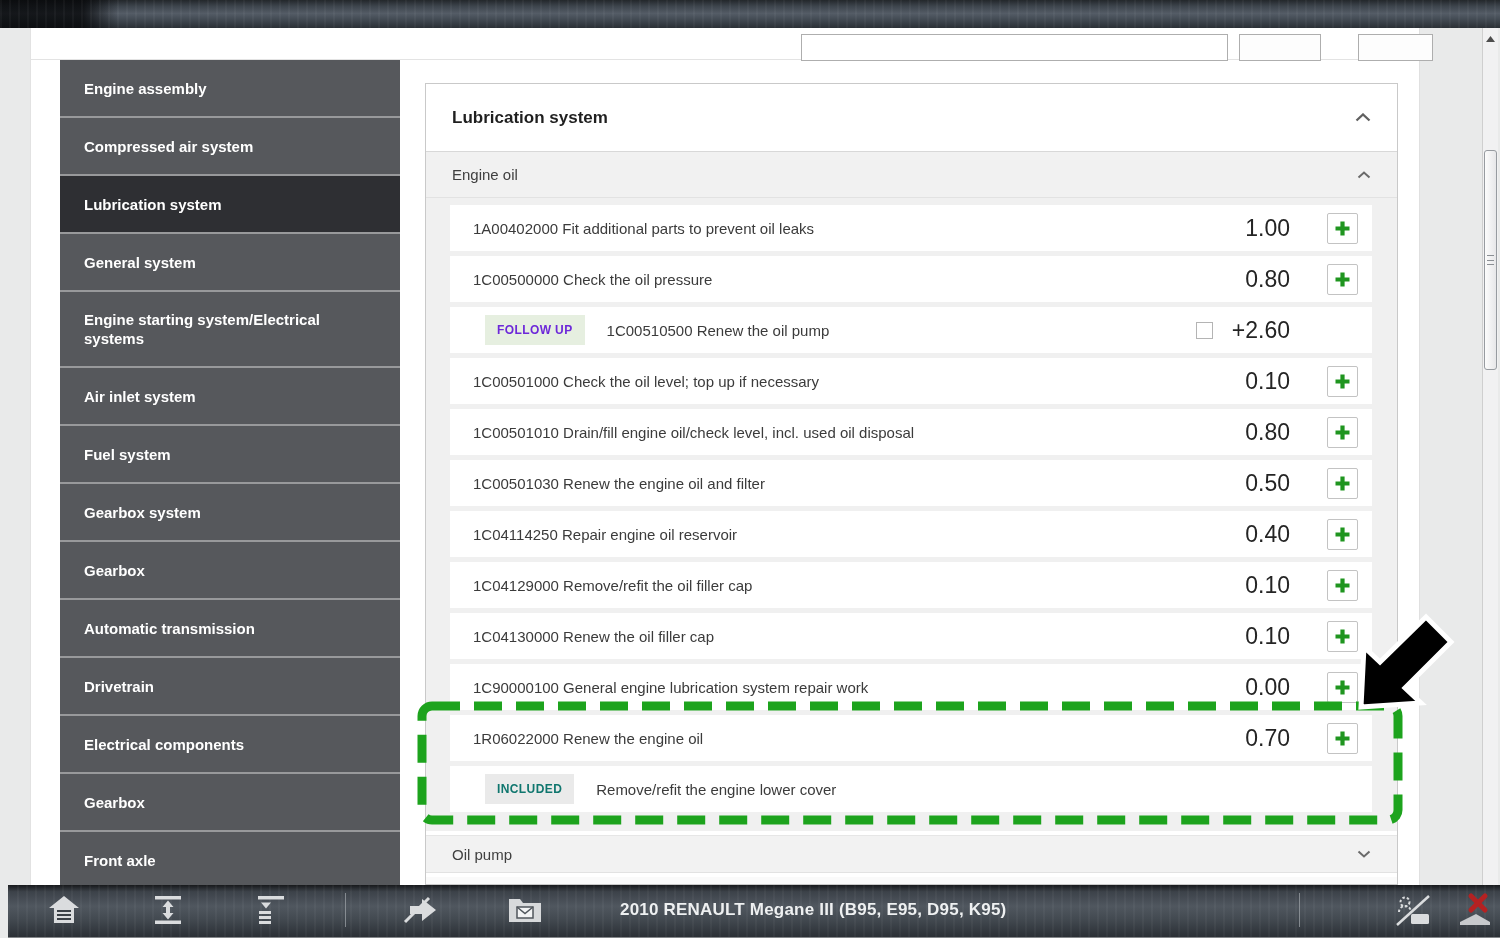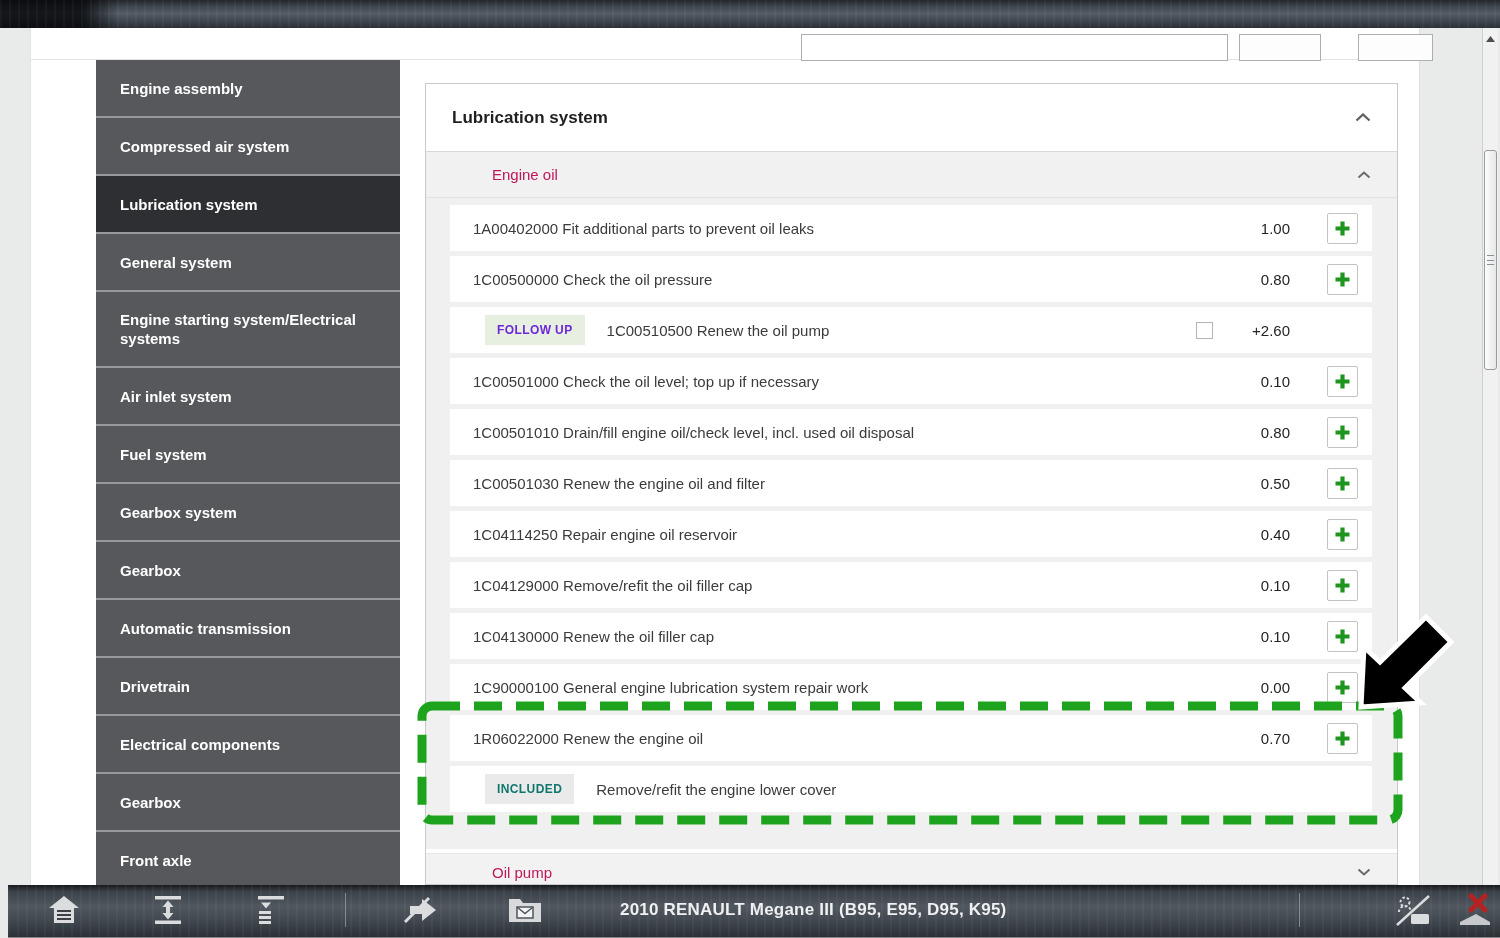--- a/index.html
+++ b/index.html
@@ -32,47 +32,47 @@
              background:linear-gradient(180deg,#17191c 0%,#3c4249 12%,#50575f 38%,#424950 62%,#30353b 86%,#272b30 100%); }
   .toolbar::after { content:''; position:absolute; left:0; bottom:0; width:100%; height:4px; background:#84878a; }
   .tb-item { position:absolute; top:0; height:49px; display:flex; align-items:center; justify-content:center; }
   .tb-divider { position:absolute; top:8px; width:1px; height:34px; background:#9ba0a5; opacity:.75; }
   .vehicle { position:absolute; left:612px; top:0; height:49px; display:flex; align-items:center;
              color:#eef0f1; font-size:17px; font-weight:bold; letter-spacing:.2px; }
 
   
   .sidebar { position:absolute; left:60px; top:60px; width:340px; height:825px; overflow:hidden; }
   .side-item { width:100%; height:58px; background:#56585c; border-bottom:2px solid #98999b;
-               display:flex; align-items:center; padding:0 24px; cursor:pointer;margin-left:36px; }
+               display:flex; align-items:center; padding:0 24px; cursor:pointer; }
   .side-item.tall { height:76px; }
   .side-item.sel { background:#2e2f33; }
   .side-item span { color:#fff; font-size:15px; font-weight:bold; line-height:19px; }
 
   
   .panel { position:absolute; left:425px; top:83px; width:973px; height:802px;
            background:#f0f0f0; border:1px solid #c9c9c9; overflow:hidden; }
   .panel-header { height:68px; background:#fff; border-bottom:1px solid #d8d8d8;
                   display:flex; align-items:center; padding:0 26px; cursor:pointer; }
   .panel-header h1 { flex:1; font-size:17px; font-weight:bold; color:#1f1f1f; }
   .subheader { height:46px; background:#f1f1f1; border-bottom:1px solid #e2e2e2;
                display:flex; align-items:center; padding:0 26px; cursor:pointer; }
-  .subheader .sh-label { flex:1; font-size:15px; color:#be185d;margin-left:40px; }
+  .subheader .sh-label { flex:1; font-size:15px; color:#404040; }
   .subheader.oilpump { height:38px; background:#f2f2f2; border-top:1px solid #e6e6e6; }
   .white-gap { height:4px; background:#fff; }
   .next-partial { height:8px; background:#fafafa; border-bottom:1px solid #e0e0e0; }
 
-  .rows { padding:7px 25px 32px 24px; }
+  .rows { padding:7px 25px 14px 24px; }
   .op-row { height:46px; margin-bottom:5px; background:#fff; display:flex; align-items:center;
             padding:0 14px 0 23px; }
   .op-text { flex:1; font-size:15px; color:#3b3b3b; white-space:nowrap; overflow:hidden; }
   .badge { font-size:12px; font-weight:bold; letter-spacing:.4px; padding:8px 12px;
            margin:0 22px 0 12px; white-space:nowrap; }
   .badge.follow-up { background:#e6efe0; color:#6d28d9; }
   .badge.included  { background:#eaeaea; color:#0f766e; }
-  .time { min-width:64px; text-align:right; font-size:15px; color:#242424; }
+  .time { min-width:64px; text-align:right; font-size:23px; color:#242424; }
   .cbx { width:17px; height:17px; background:#fff; border:1px solid #b4b4b4; margin-right:13px; cursor:pointer; }
   .slot { width:31px; margin-left:37px; display:flex; align-items:center; justify-content:center; }
   .plus-btn { width:31px; height:31px; background:#fff; border:1px solid #c3c3c3; border-radius:2px;
               display:flex; align-items:center; justify-content:center; cursor:pointer; padding:0; }
 
   
   .dash-overlay { position:absolute; left:416px; top:700px; z-index:7; pointer-events:none; }
   .arrow-annot  { position:absolute; left:1346px; top:602px; z-index:8; pointer-events:none; }
 
   

